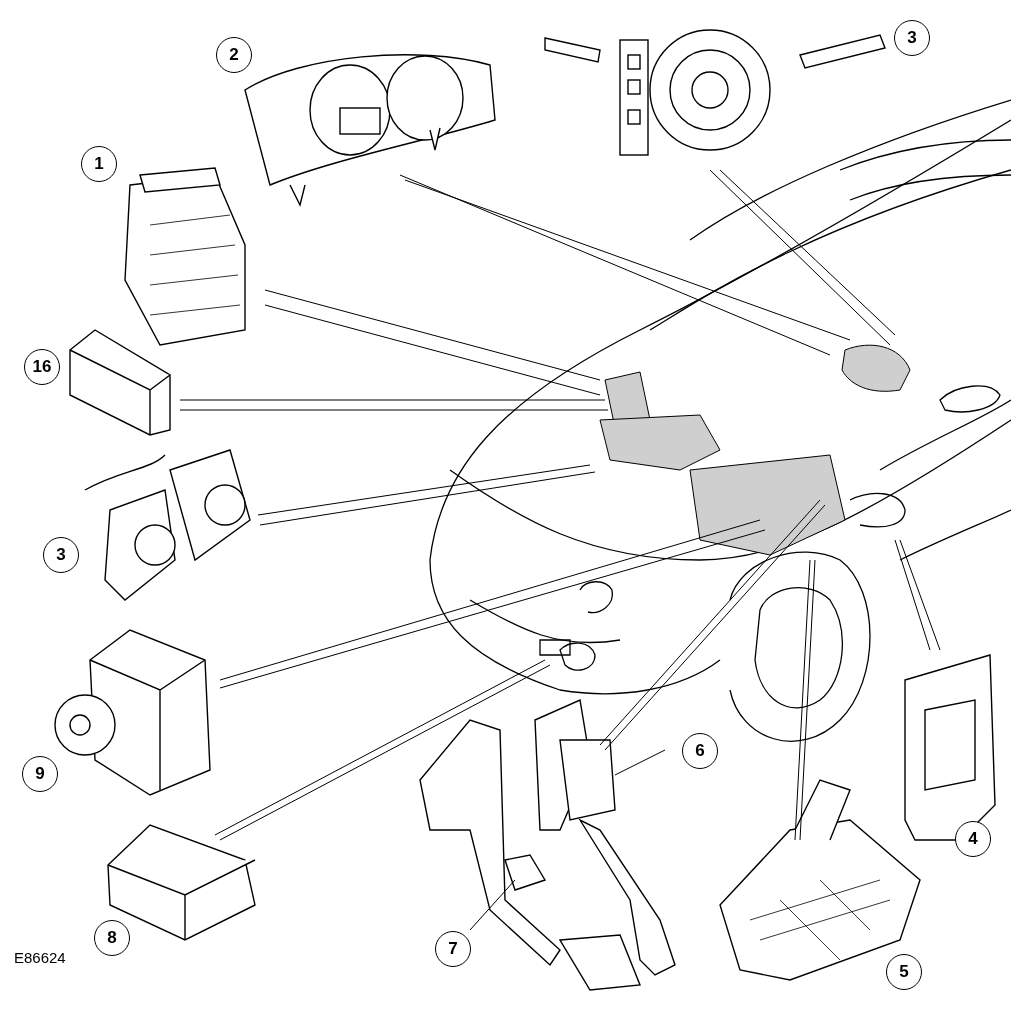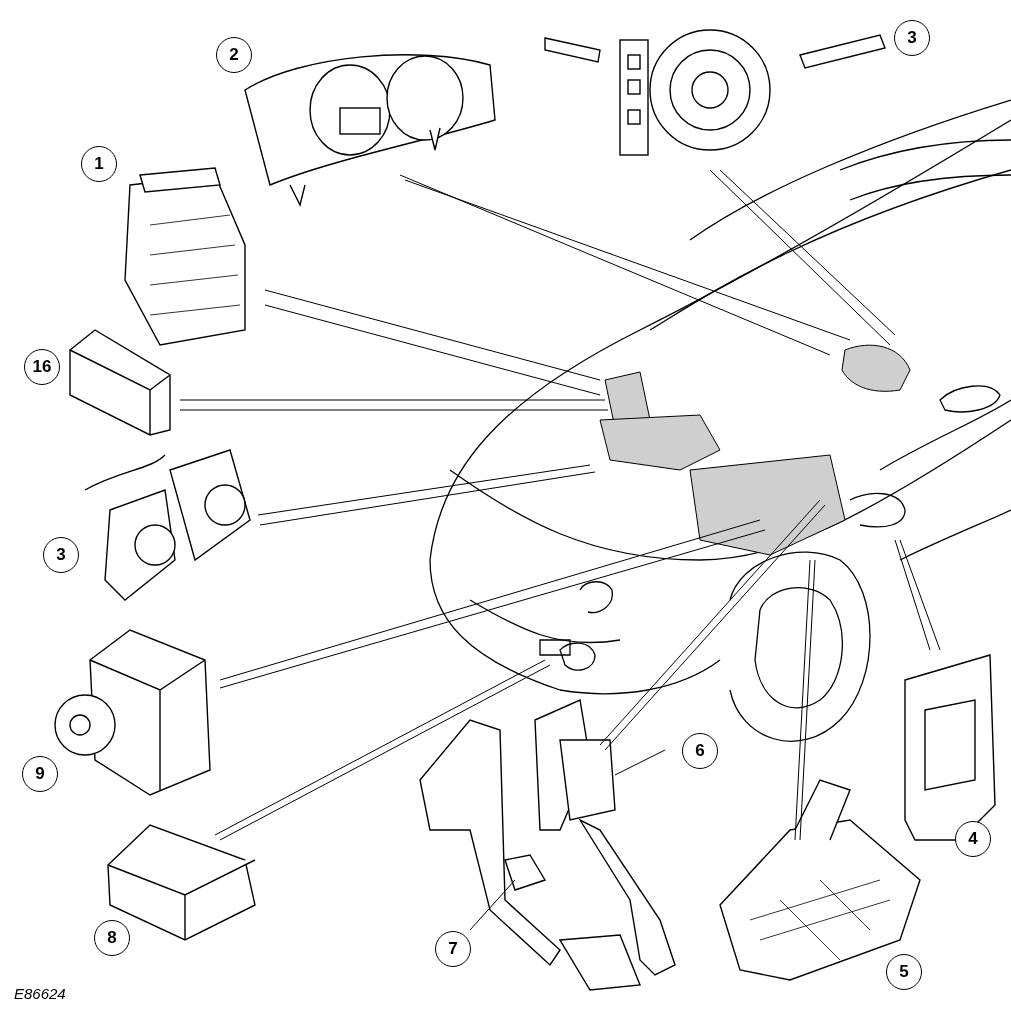--- a/index.html
+++ b/index.html
@@ -1,20 +1,20 @@
 <!DOCTYPE html>
 <html><head>
 <meta charset="utf-8">
 <style>
   html, body { margin:0; padding:0; background:#ffffff; }
   body { width:1011px; height:1011px; position:relative; overflow:hidden; font-family:"Liberation Sans", sans-serif; }
   #stage { position:absolute; left:0; top:0; width:1011px; height:1011px; }
   .callout { position:absolute; width:36px; height:36px; border:1.5px solid #000; border-radius:50%; box-sizing:border-box;
              display:flex; align-items:center; justify-content:center; font-weight:bold; font-size:17px; color:#000; background:#fff; }
-  .figid { position:absolute; left:14px; top:985px; font-size:15px; color:#000;font-style:italic; }
+  .figid { position:absolute; left:14px; top:949px; font-size:15px; color:#000; }
 </style>
 </head>
 <body>
 
 <div id="stage">
   <svg id="art" width="1011" height="1011" viewBox="0 0 1011 1011">
 
     <g fill="none" stroke="#000" stroke-width="1.3">
       <path d="M430,560 C440,470 500,400 640,330 C720,290 830,230 1011,120"></path>
       <path d="M650,330 C700,300 800,230 1011,170"></path>

